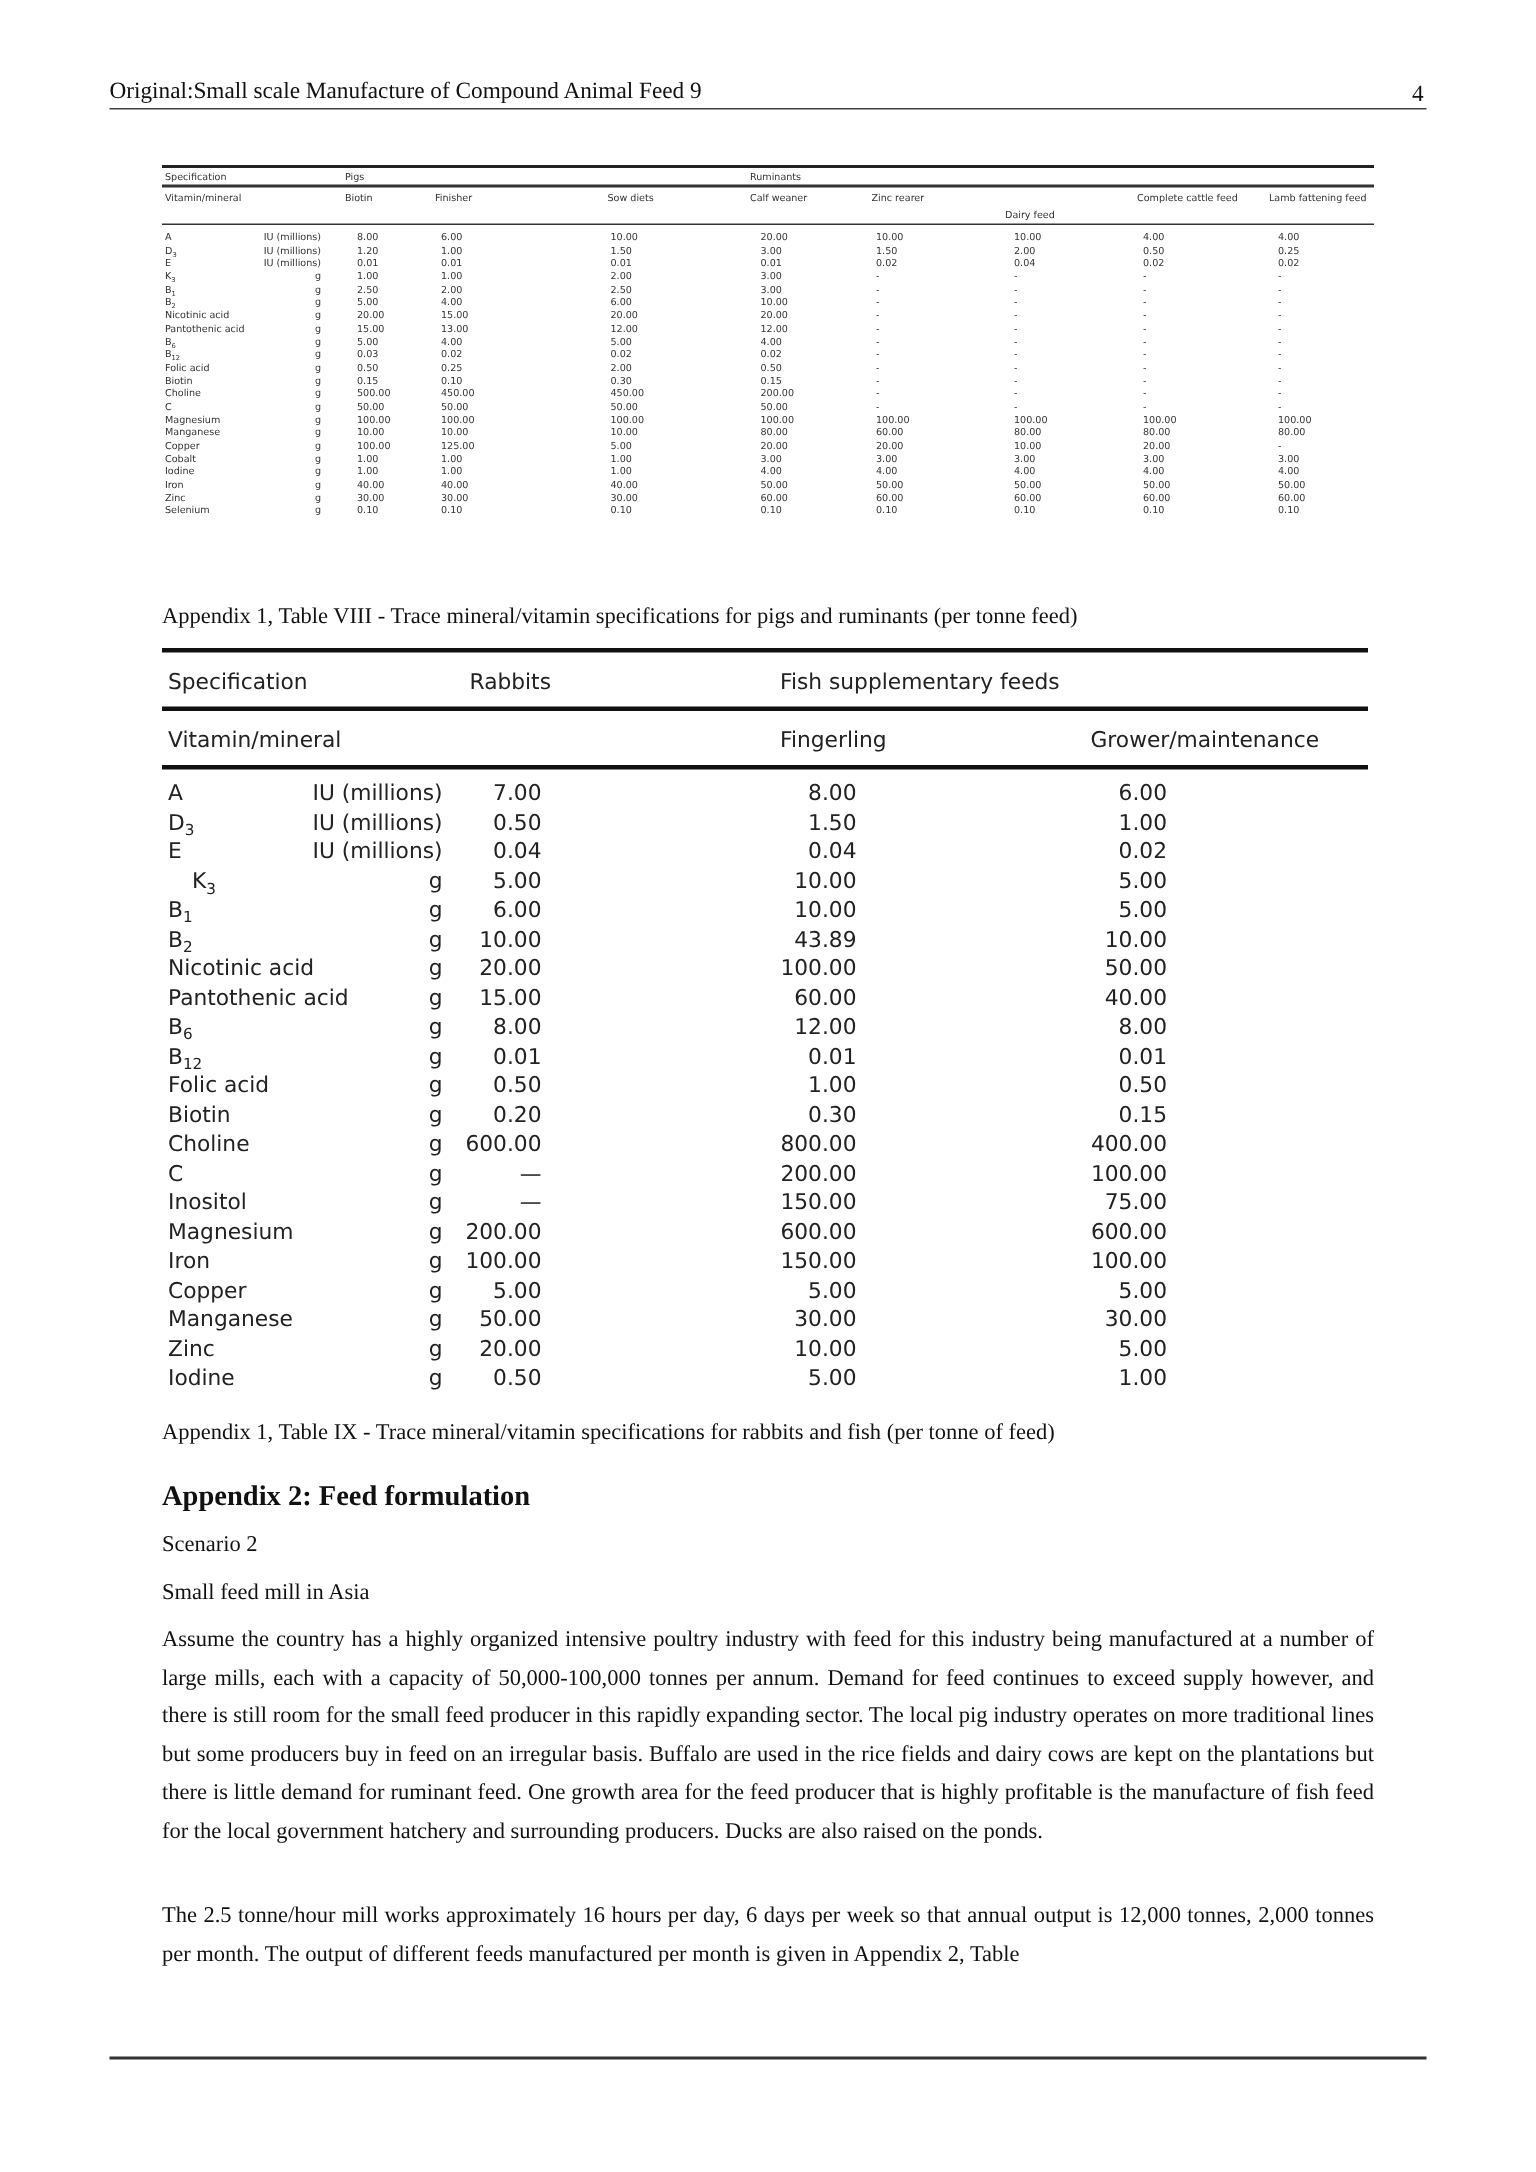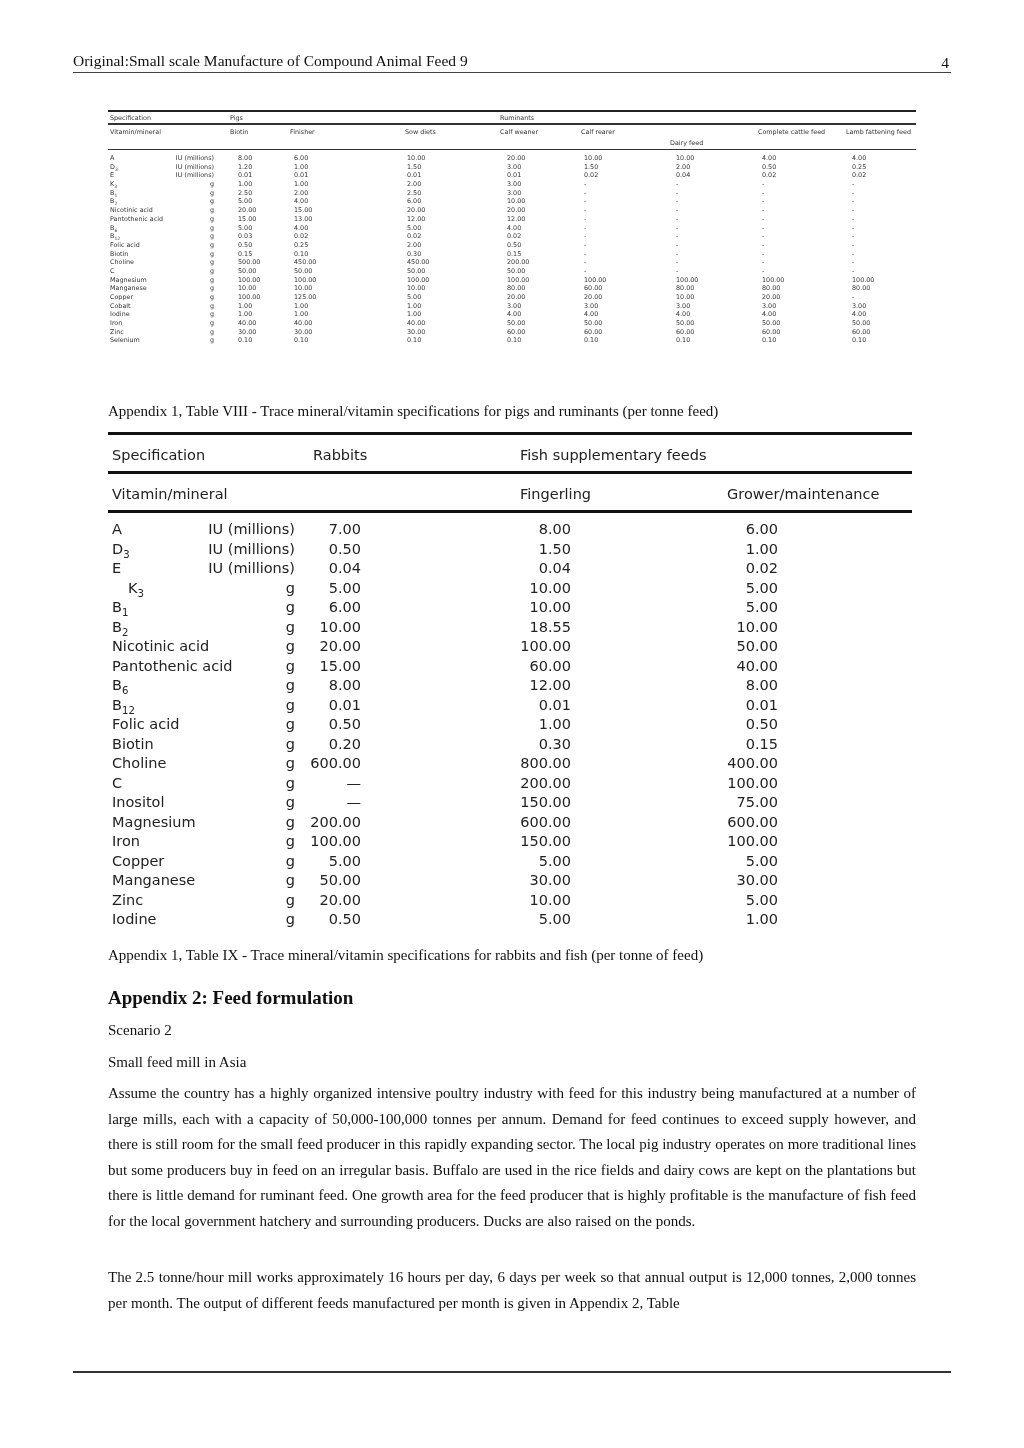--- a/index.html
+++ b/index.html
@@ -54,21 +54,21 @@
     <span class="abs" style="left:122px;top:2px">Pigs</span>
     <span class="abs" style="left:392px;top:2px">Ruminants</span>
   </div>
   <div class="rule-mid"></div>
   <div class="hdr2" id="t8-colhdr">
       <span class="abs" style="left:2px;top:3px;width:110px;white-space:normal;line-height:8px">Vitamin/mineral</span>
       <span class="abs" style="left:122px;top:3px;width:76px;white-space:normal;line-height:8px">Biotin</span>
       <span class="abs" style="left:182px;top:3px;width:76px;white-space:normal;line-height:8px">Finisher</span>
       <span class="abs" style="left:297px;top:3px;width:76px;white-space:normal;line-height:8px">Sow diets</span>
       <span class="abs" style="left:392px;top:3px;width:76px;white-space:normal;line-height:8px">Calf weaner</span>
-      <span class="abs" style="left:473px;top:3px;width:76px;white-space:normal;line-height:8px">Calf rearer</span>
+      <span class="abs" style="left:473px;top:3px;width:76px;white-space:normal;line-height:8px">Zinc rearer</span>
       <span class="abs" style="left:562px;top:14px;width:76px;white-space:normal;line-height:8px">Dairy feed</span>
       <span class="abs" style="left:650px;top:3px;width:76px;white-space:normal;line-height:8px">Complete cattle feed</span>
       <span class="abs" style="left:738px;top:3px;width:76px;white-space:normal;line-height:8px">Lamb fattening feed</span>
     </div>
   <div class="rule-mid"></div>
   <div class="rows" id="t8-rows">
       <div class="row">
         <span style="left:2px">A</span>
         <span style="right:702px">IU (millions)</span>
         <span style="left:130px">8.00</span>
@@ -383,21 +383,21 @@
         <span style="left:4px">B<sub>1</sub></span>
         <span style="right:617px">g</span>
         <span style="right:551px">6.00</span>
         <span style="right:341px">10.00</span>
         <span style="right:134px">5.00</span>
       </div>
       <div class="row">
         <span style="left:4px">B<sub>2</sub></span>
         <span style="right:617px">g</span>
         <span style="right:551px">10.00</span>
-        <span style="right:341px">18.55</span>
+        <span style="right:341px">43.89</span>
         <span style="right:134px">10.00</span>
       </div>
       <div class="row">
         <span style="left:4px">Nicotinic acid</span>
         <span style="right:617px">g</span>
         <span style="right:551px">20.00</span>
         <span style="right:341px">100.00</span>
         <span style="right:134px">50.00</span>
       </div>
       <div class="row">

